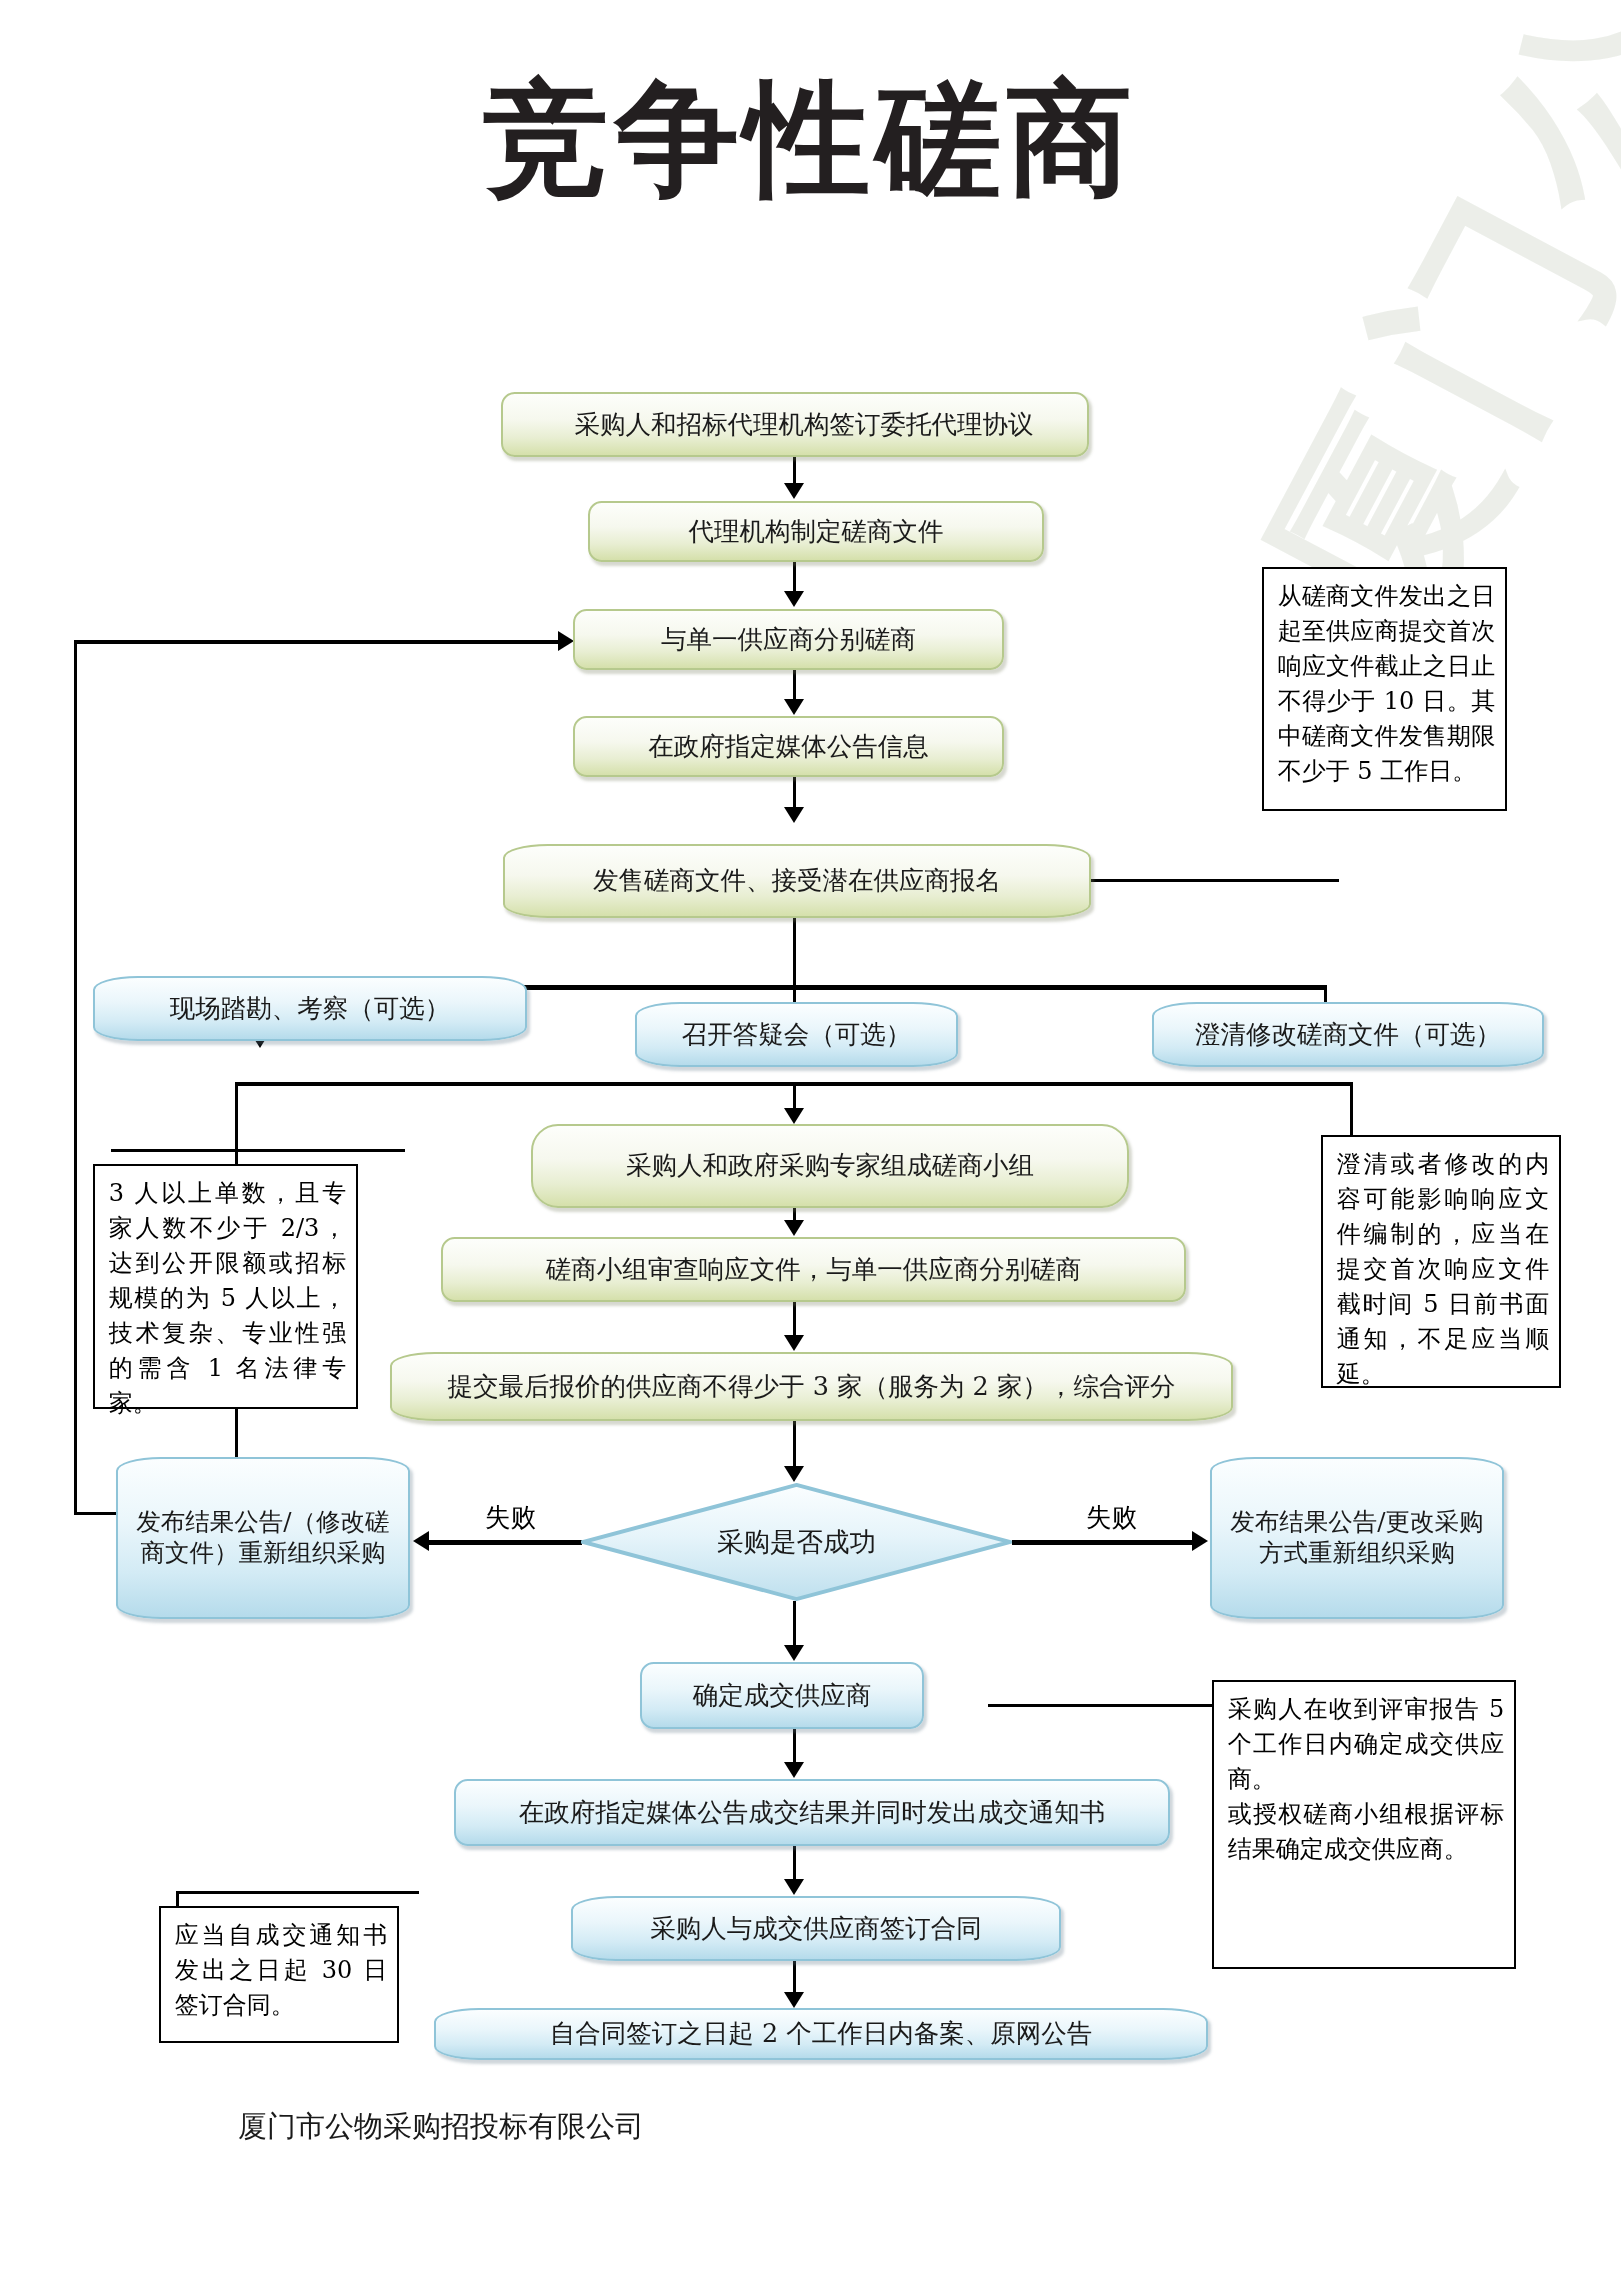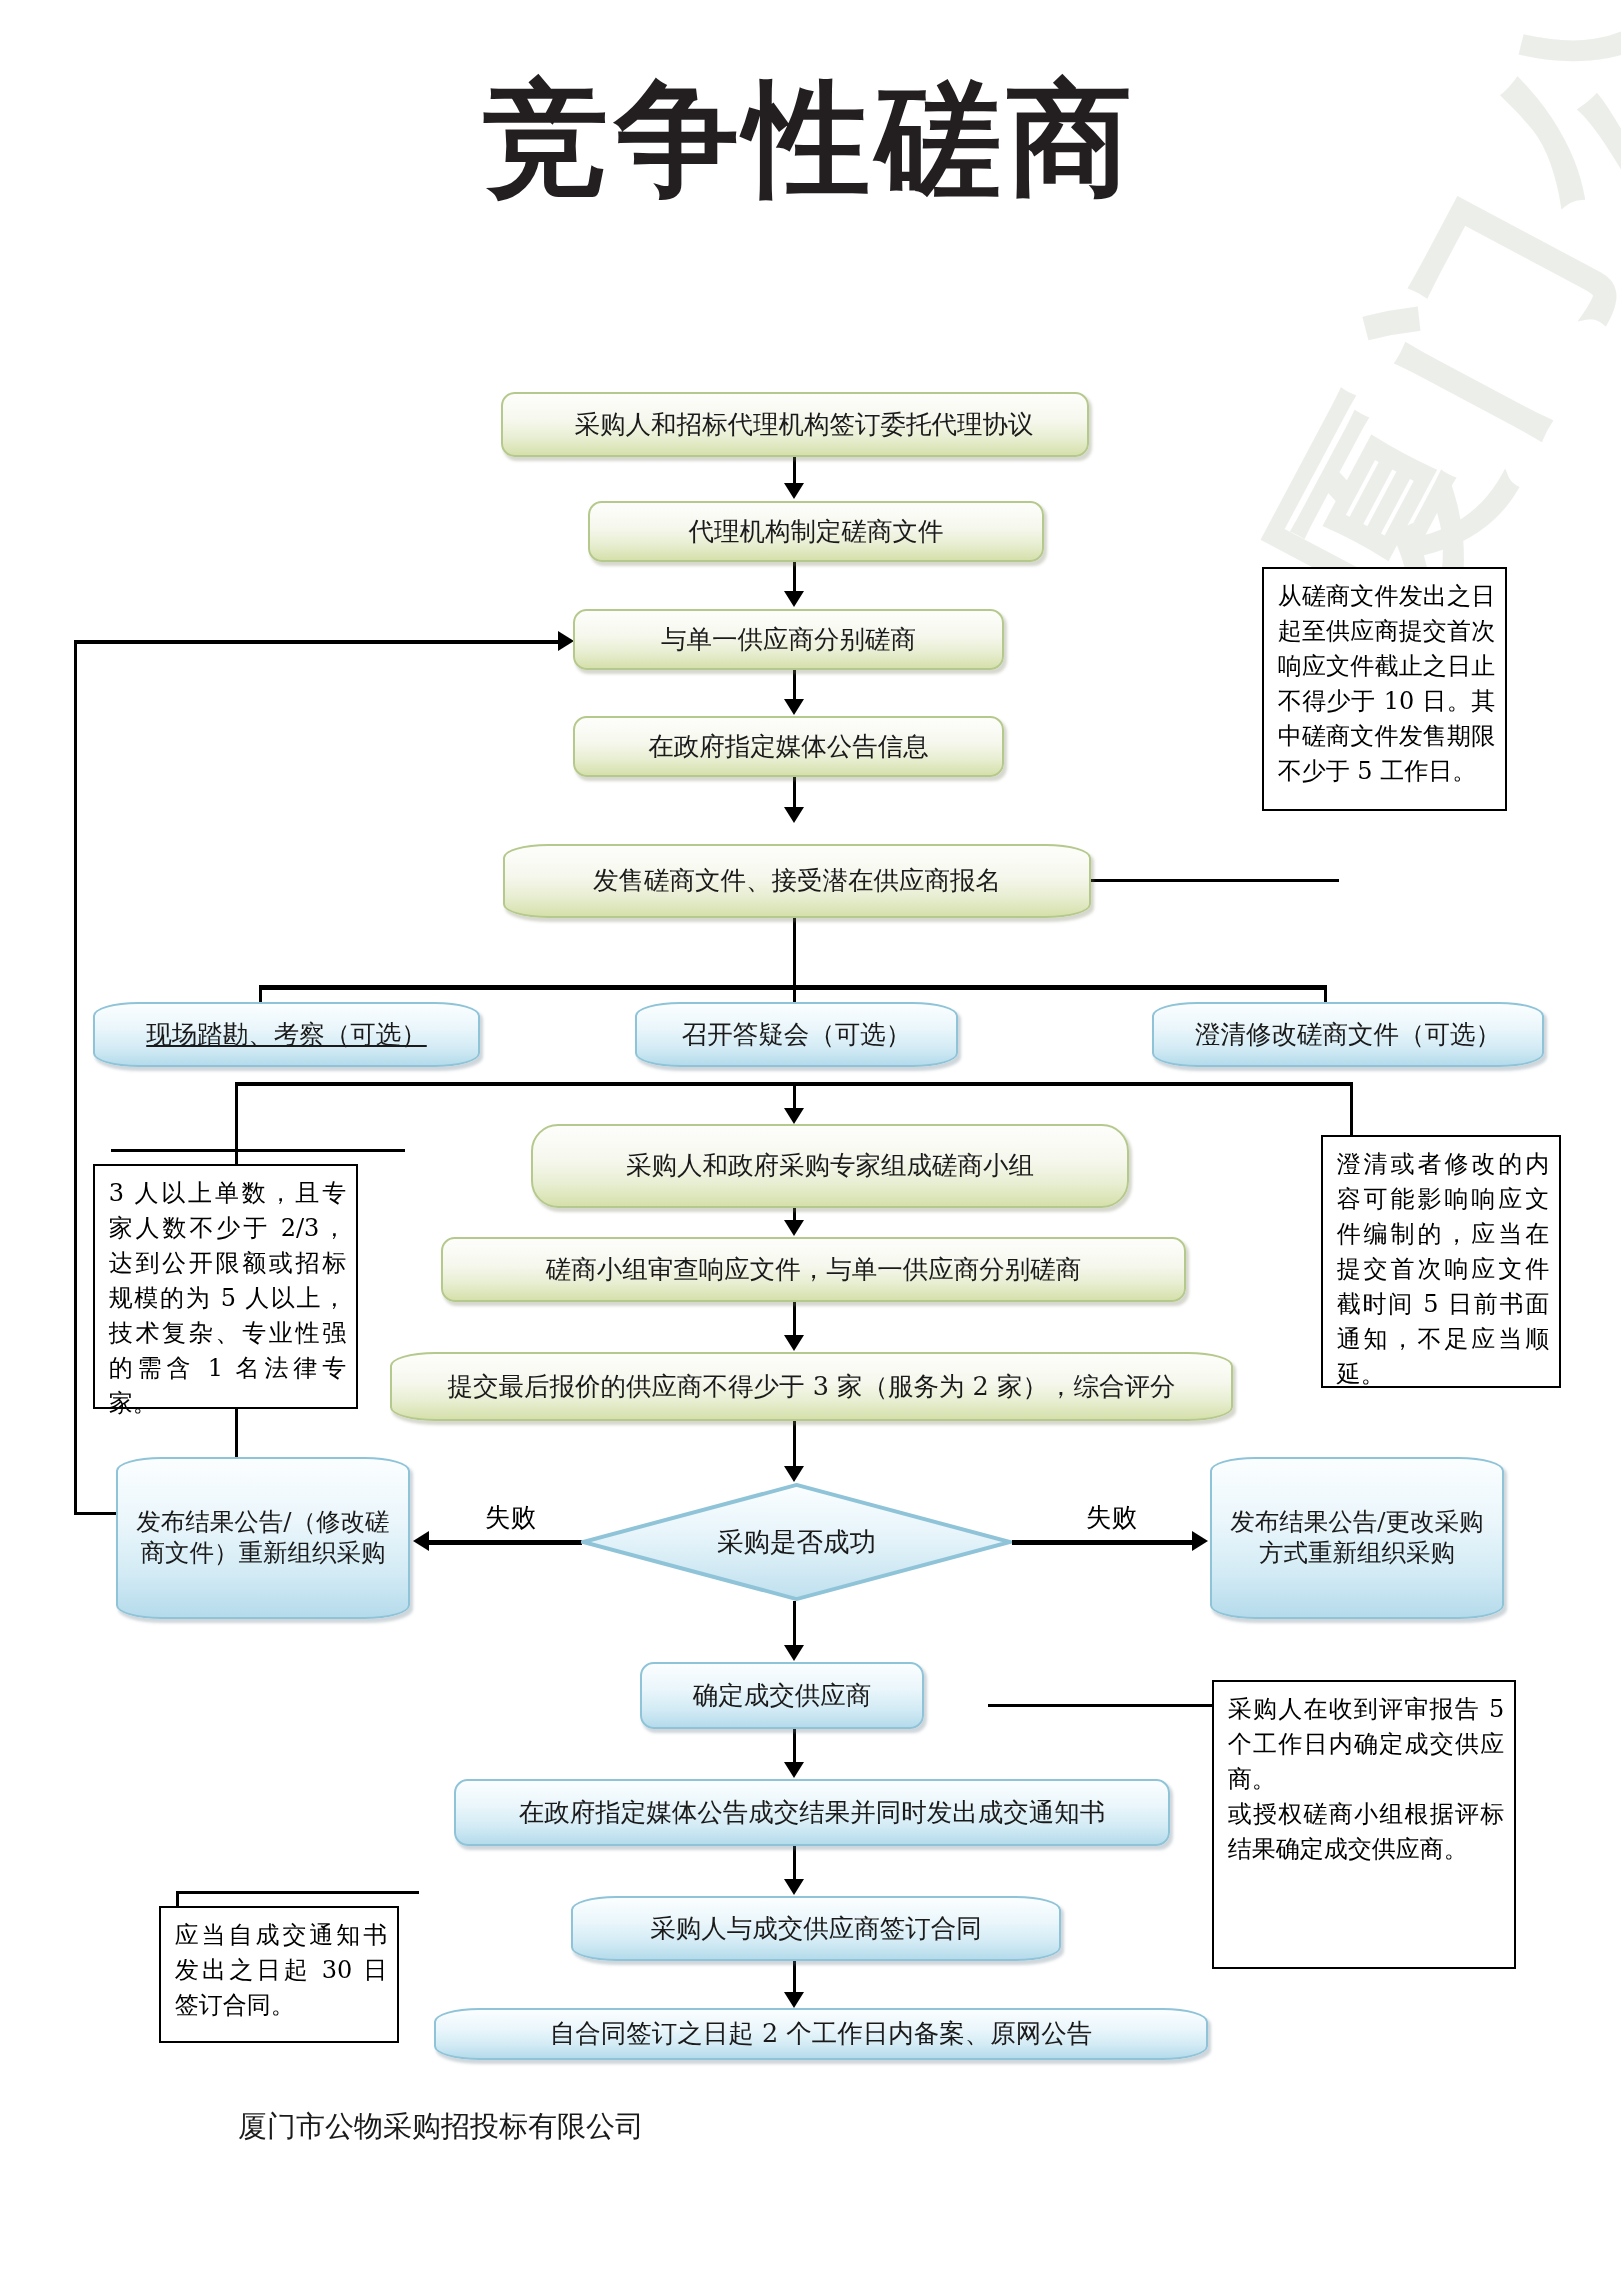--- a/index.html
+++ b/index.html
@@ -169,21 +169,21 @@
   <div class="ln vln" style="left:793px; top:918px; height:69px;"></div>
   <div class="ln hln" style="left:259px; top:985px; width:1068px; height:4.9px;"></div>
 
   <div class="ln vln" style="left:259px; top:988px; height:47px;"></div>
   <div class="arrow-down" style="left:250px; top:1032px;"></div>
   <div class="ln vln" style="left:793px; top:988px; height:47px;"></div>
   <div class="arrow-down" style="left:784px; top:1032px;"></div>
   <div class="ln vln" style="left:1324px; top:988px; height:47px;"></div>
   <div class="arrow-down" style="left:1315px; top:1032px;"></div>
 
-  <div class="node blue cyl" style="left:93px; top:1002px; width:387px; height:65px;text-decoration:underline;">现场踏勘、考察（可选）</div>
+  <div class="node blue cyl" style="left:93px; top:976px; width:434px; height:65px;">现场踏勘、考察（可选）</div>
   <div class="node blue cyl" style="left:635px; top:1002px; width:323px; height:65px;">召开答疑会（可选）</div>
   <div class="node blue cyl" style="left:1152px; top:1002px; width:392px; height:65px;">澄清修改磋商文件（可选）</div>
 
   <div class="ln hln" style="left:235px; top:1082px; width:1117px; height:3.9px;"></div>
   <div class="ln vln" style="left:235px; top:1082px; height:421px;"></div>
   <div class="ln vln" style="left:1350px; top:1082px; height:118px;"></div>
 
   <div class="ln vln" style="left:793px; top:1086px; height:29px;"></div>
   <div class="arrow-down" style="left:784px; top:1108px;"></div>
   <div class="node green" style="left:531px; top:1124px; width:598px; height:84px;border-radius:27px;">采购人和政府采购专家组成磋商小组</div>

